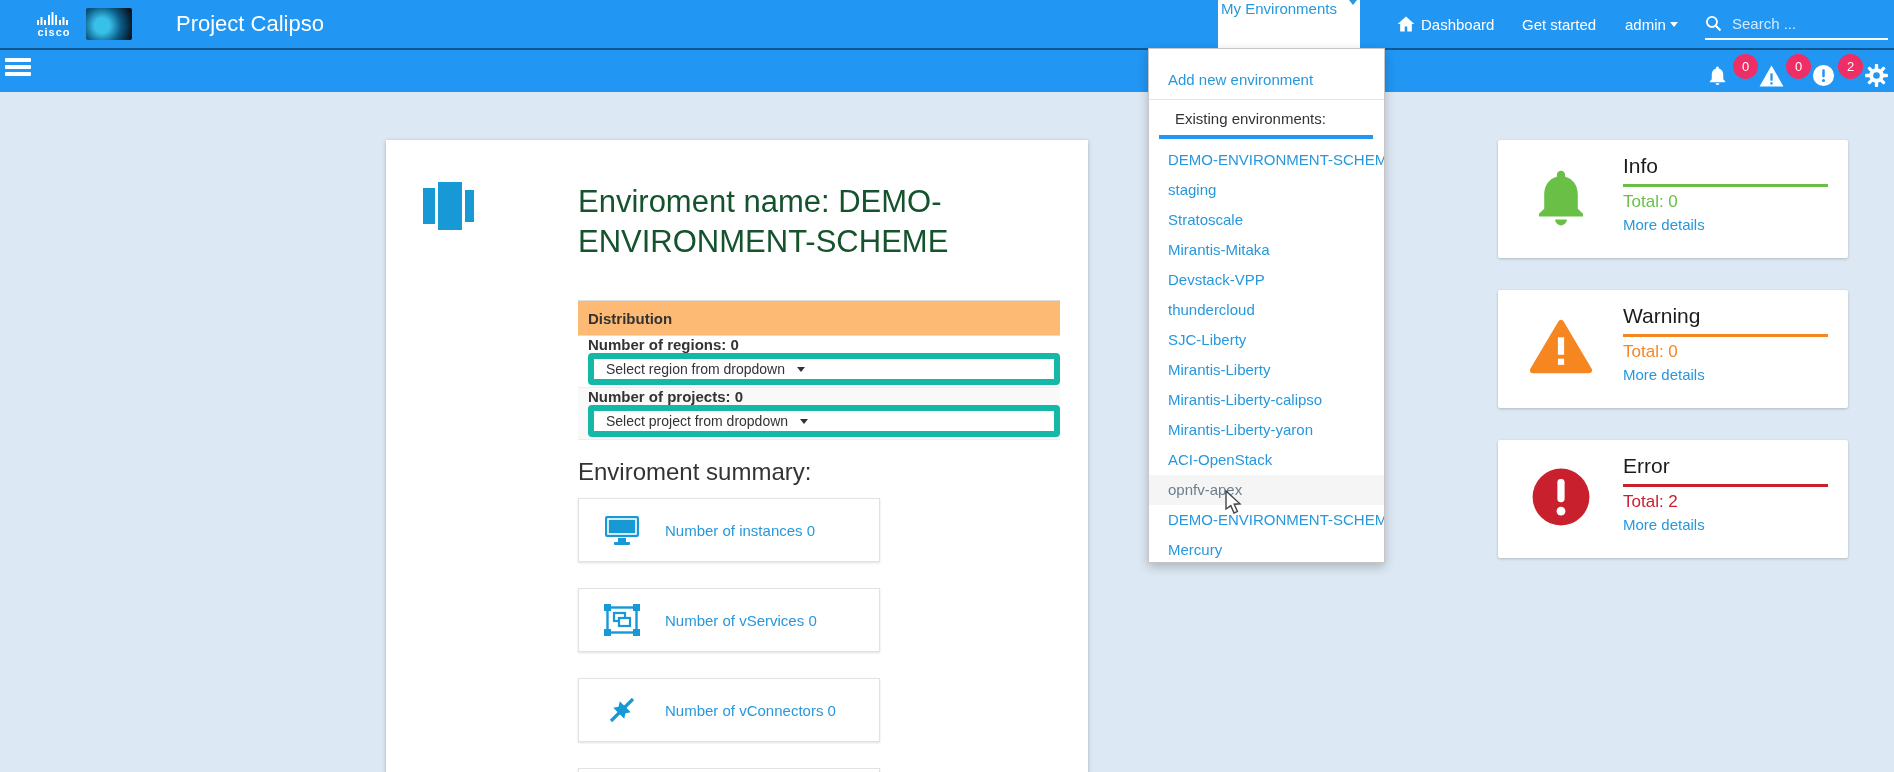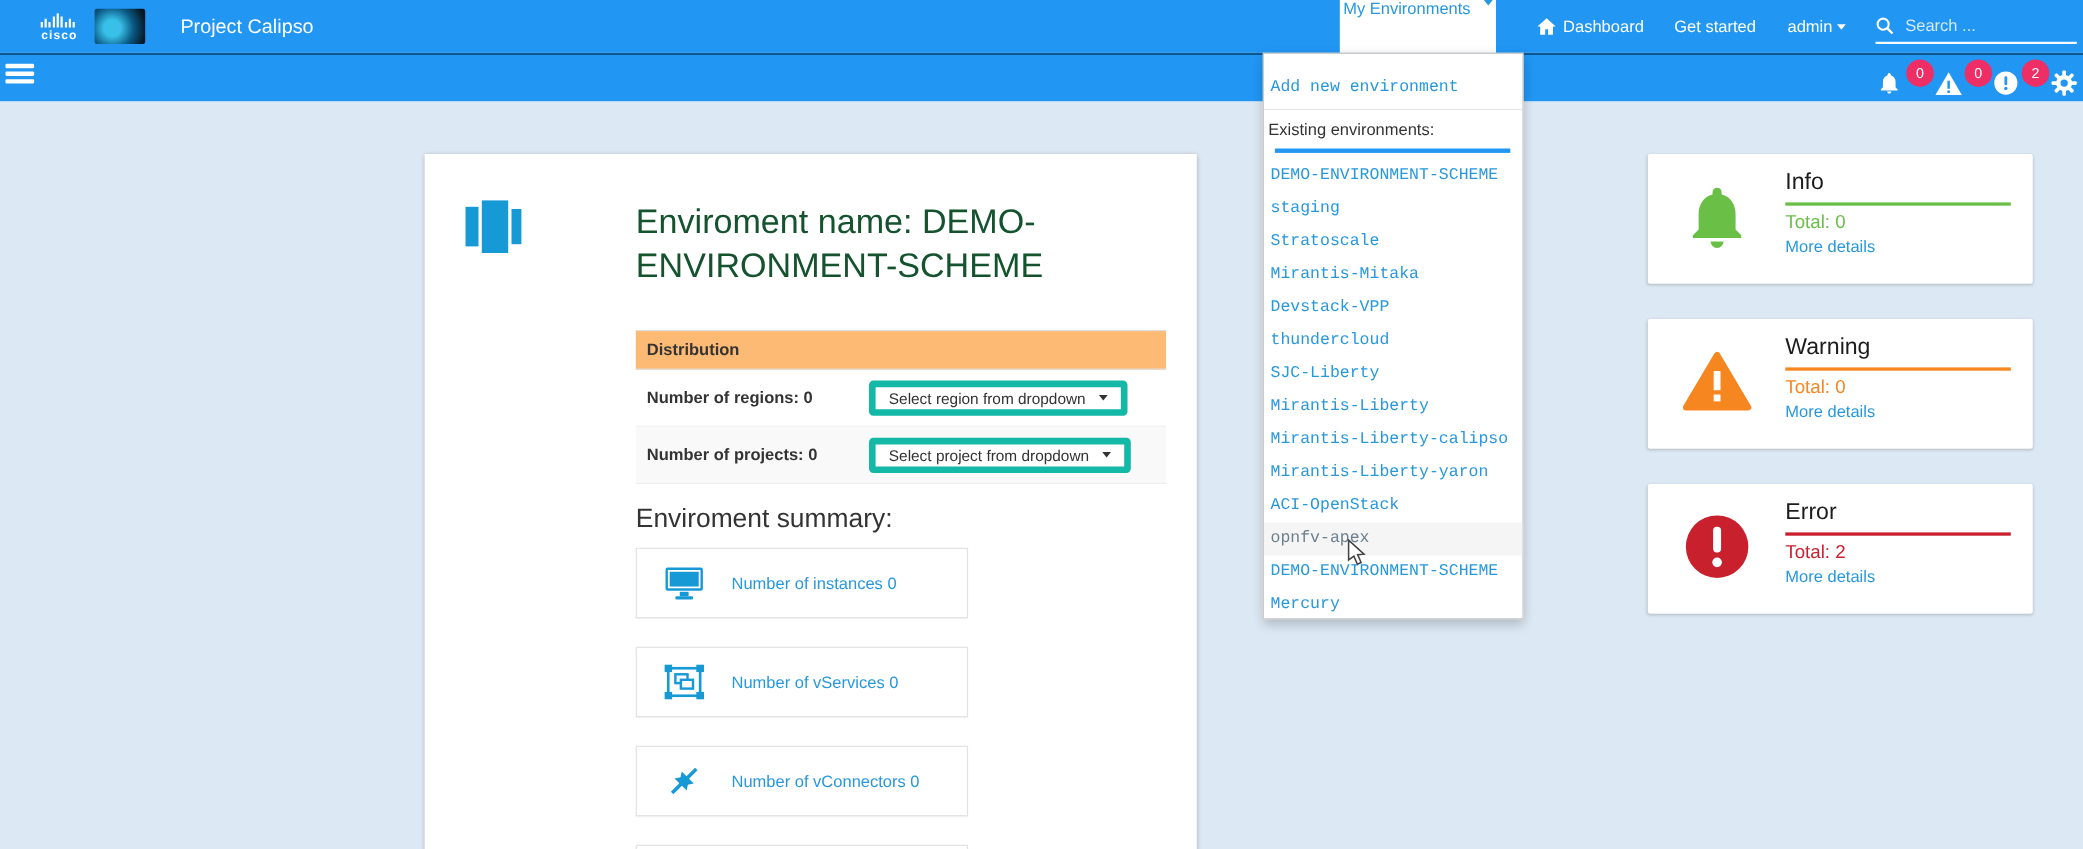--- a/index.html
+++ b/index.html
@@ -12,21 +12,21 @@
   .navbar{
     position:absolute;left:0;top:0;width:1894px;height:48px;background:#2196f3;z-index:30;
   }
   .brand-wrap{position:absolute;left:36px;top:4px;display:flex;align-items:center;gap:14px;}
   .cisco-logo{display:flex;flex-direction:column;align-items:center;color:#fff;}
   .cisco-logo .word{font-size:11px;font-weight:bold;letter-spacing:1px;line-height:10px;}
   .nav-photo{
     width:46px;height:32px;border-radius:2px;
     background:radial-gradient(circle at 35% 55%, #39c0e8 0 22%, #0a5a86 55%, #07131f 90%);
   }
-  .brand-title{color:#fff;font-size:18px;margin-left:18px;line-height:40px;}
+  .brand-title{color:#fff;font-size:22px;margin-left:30px;line-height:40px;}
   .nav-right-item{position:absolute;top:0;height:48px;display:flex;align-items:center;color:#fff;font-size:15px;cursor:pointer;}
   .env-toggle{
     position:absolute;left:1218px;top:0;width:142px;height:48px;background:#fff;z-index:32;
     display:flex;align-items:flex-start;justify-content:center;gap:8px;color:#2798dd;font-size:15px;cursor:pointer;
   }
   .caret{display:inline-block;width:0;height:0;border-left:4px solid transparent;border-right:4px solid transparent;border-top:5px solid currentColor;margin-left:4px;}
   .searchbox{
     position:absolute;left:1705px;top:8px;width:183px;height:30px;
     border-bottom:2px solid rgba(255,255,255,.95);display:flex;align-items:center;gap:8px;
   }
@@ -46,40 +46,40 @@
   .badge{
     position:absolute;width:25px;height:25px;border-radius:50%;background:#ee2e64;color:#fff;
     font-size:13px;display:flex;align-items:center;justify-content:center;z-index:12;
   }
   
   .env-panel{
     position:absolute;left:1148px;top:48px;width:237px;height:515px;background:#fff;z-index:31;
     border:1px solid #c6c6c6;box-sizing:border-box;box-shadow:0 4px 10px rgba(0,0,0,.22);
     padding-top:16px;overflow:hidden;
   }
-  .menu-item{height:30px;line-height:30px;padding-left:6px;font-size:15px;color:#2798dd;white-space:nowrap;overflow:hidden;cursor:pointer;font-family:Liberation Mono, monospace;}
+  .menu-item{height:30px;line-height:30px;padding-left:19px;font-size:15px;color:#2798dd;white-space:nowrap;overflow:hidden;cursor:pointer;}
   .menu-item.hover{background:#f5f5f5;color:#6c7f8d;}
-  .menu-label{height:30px;line-height:30px;padding-left:4px;font-size:15px;color:#333;white-space:nowrap;}
+  .menu-label{height:30px;line-height:30px;padding-left:26px;font-size:15px;color:#333;white-space:nowrap;}
   .menu-divider{border:none;border-top:1px solid #e5e5e5;margin:4px 0;}
   .menu-bluebar{height:4px;background:#2196f3;margin:1px 11px 6px 10px;}
   
   .main-card{
     position:absolute;left:386px;top:140px;width:702px;height:700px;background:#fff;
     box-shadow:0 1px 4px rgba(0,0,0,.25);
   }
   .cube-icon{position:absolute;left:37px;top:42px;}
   .page-title{
     position:absolute;left:192px;top:42px;width:430px;font-size:31px;line-height:40px;color:#14532d;
   }
   .dist-table{position:absolute;left:192px;top:160px;width:482px;font-size:15px;color:#333;}
   .dist-header{
     background:#fdba74;border-top:1px solid #ddd;border-bottom:1px solid #ddd;
     font-weight:bold;height:36px;line-height:36px;padding-left:10px;box-sizing:border-box;
   }
-  .dist-row{display:flex;align-items:center;height:52px;padding-left:10px;box-sizing:border-box;border-bottom:1px solid #eee;}
+  .dist-row{display:flex;height:52px;padding-left:10px;box-sizing:border-box;border-bottom:1px solid #eee;flex-direction:column;}
   .dist-row.alt{background:#f9f9f9;}
   .dist-label{font-weight:bold;width:202px;}
   .select-btn{
     display:inline-flex;align-items:center;height:32px;padding:0 12px;background:#fff;
     border:6px solid #14b8a6;border-radius:4px;font-size:14px;color:#333;cursor:pointer;gap:8px;
     font-family:"Liberation Sans",sans-serif;
   }
   .summary-heading{position:absolute;left:192px;top:318px;font-size:24px;color:#333;}
   .summary-item{
     position:absolute;left:192px;width:300px;height:62px;background:#fff;

